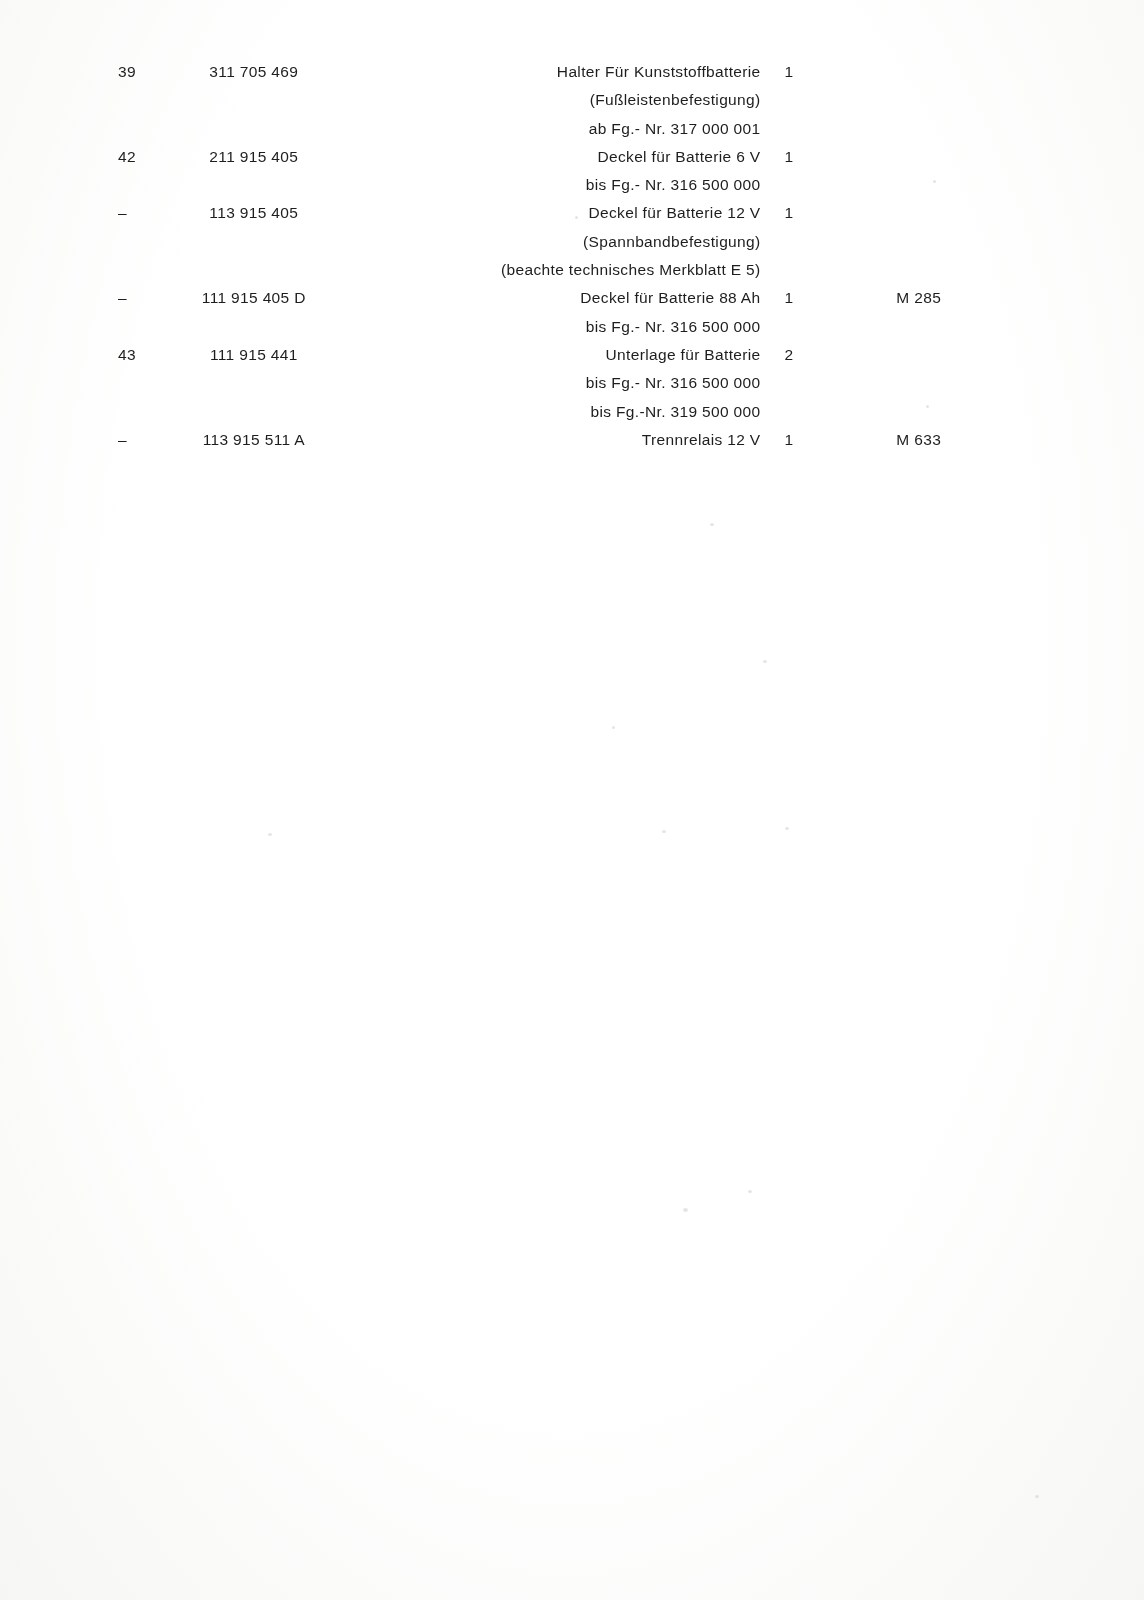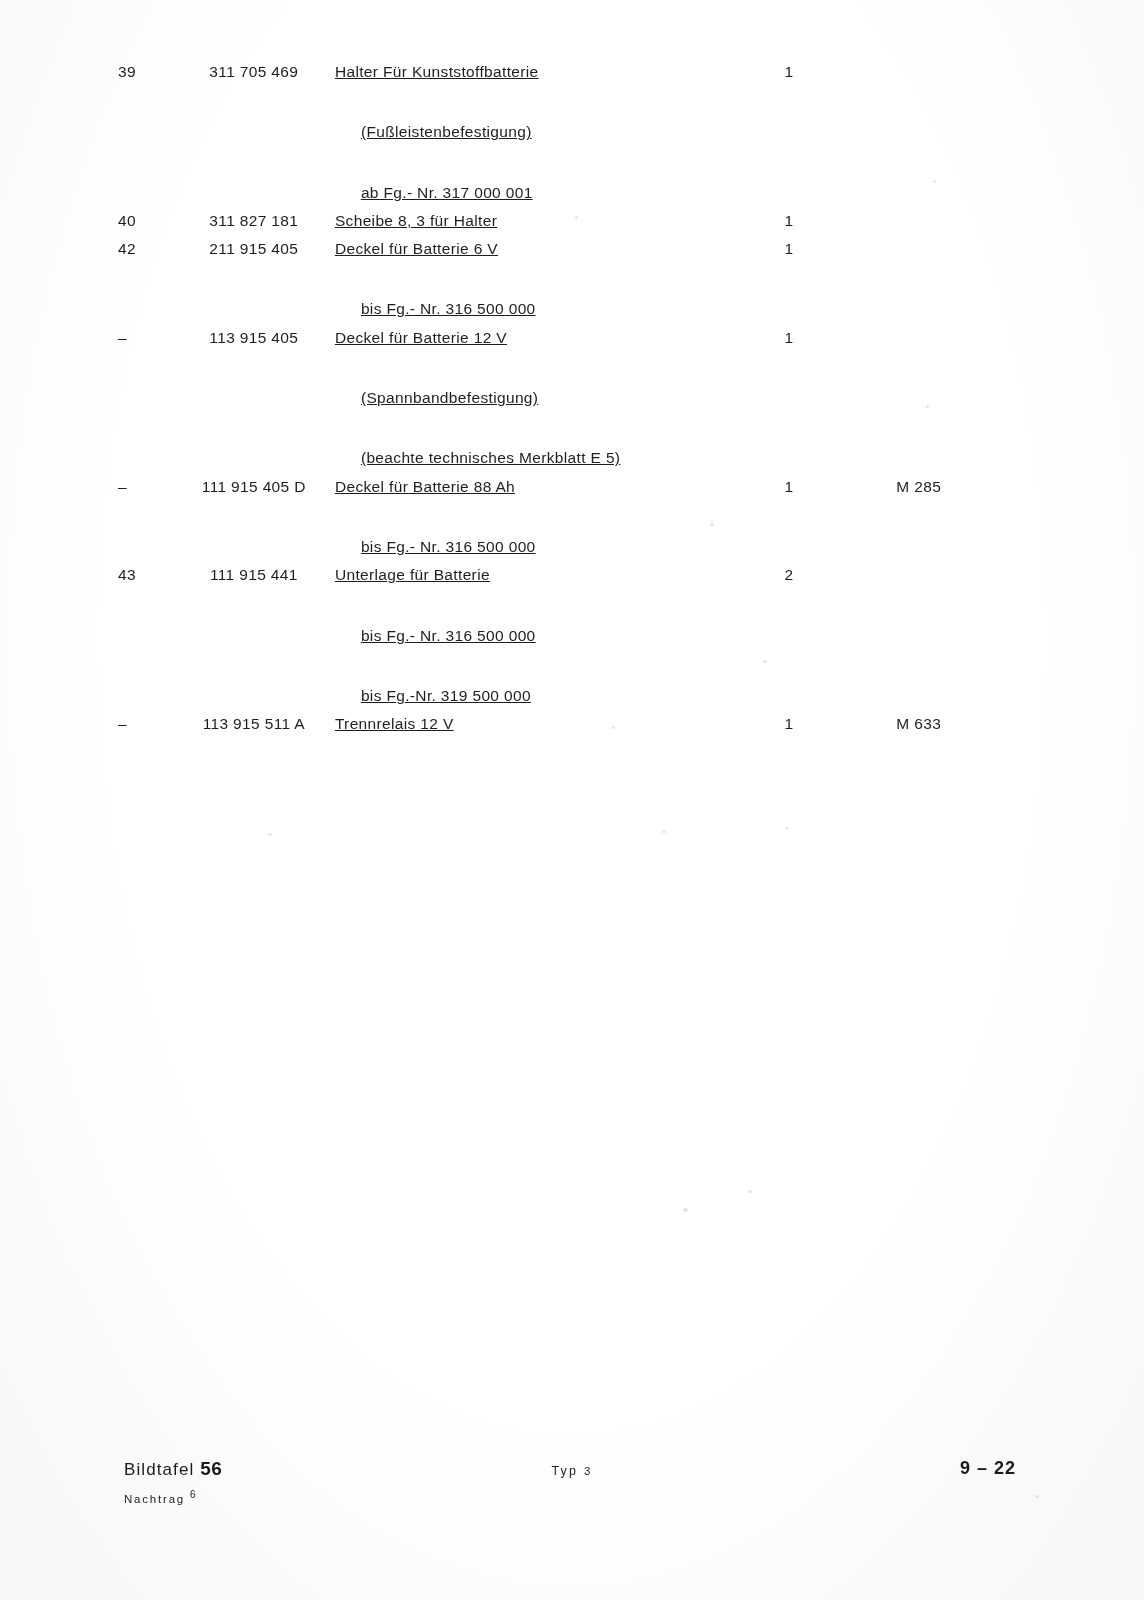--- a/index.html
+++ b/index.html
@@ -41,29 +41,28 @@
     vertical-align: top;
     padding: 0;
     font-size: 15.5px;
     line-height: 28.3px;
     letter-spacing: 0.35px;
     white-space: nowrap;
     color: #1e1e1e;
   }
   .col-pos   { width: 54px;  text-align: left; }
   .col-num   { width: 160px; text-align: center; }
-  .col-desc  { width: 420px; text-align: left; text-decoration: underline; }
+  .col-desc  { width: 420px; text-align: right; }
   .col-qty   { width: 110px; text-align: left; padding-left: 24px !important; }
   .col-note  { width: 120px; text-align: left; }
 
   .sub-line {
     display: block;
     padding-left: 26px;
     letter-spacing: 0.35px;
-    margin-top: 32px;
   }
 
   .footer {
     position: absolute;
     left: 0;
     right: 0;
     bottom: 82px;
     height: 60px;
   }
   .footer-left {
@@ -132,29 +131,20 @@
         <td class="col-num">311 705 469</td>
         <td class="col-desc">
           <span>Halter Für Kunststoffbatterie</span>
           <span class="sub-line">(Fußleistenbefestigung)</span>
           <span class="sub-line">ab Fg.- Nr. 317 000 001</span>
         </td>
         <td class="col-qty">1</td>
         <td class="col-note"></td>
       </tr>
 
-      <tr>
-        <td class="col-pos">40</td>
-        <td class="col-num">311 827 181</td>
-        <td class="col-desc">
-          <span>Scheibe 8, 3 für Halter</span>
-        </td>
-        <td class="col-qty">1</td>
-        <td class="col-note"></td>
-      </tr>
 
 
       <tr>
         <td class="col-pos">42</td>
         <td class="col-num">211 915 405</td>
         <td class="col-desc">
           <span>Deckel für Batterie 6 V</span>
           <span class="sub-line">bis Fg.- Nr.  316 500 000</span>
         </td>
         <td class="col-qty">1</td>
@@ -215,35 +205,14 @@
   <div class="speck" style="left:763px; top:660px; width:4px; height:3px;"></div>
   <div class="speck" style="left:612px; top:726px; width:3px; height:3px;"></div>
   <div class="speck" style="left:268px; top:833px; width:4px; height:3px;"></div>
   <div class="speck" style="left:662px; top:830px; width:4px; height:3px;"></div>
   <div class="speck" style="left:785px; top:827px; width:4px; height:3px;"></div>
   <div class="speck" style="left:748px; top:1190px; width:4px; height:3px;"></div>
   <div class="speck" style="left:683px; top:1208px; width:5px; height:4px;"></div>
   <div class="speck" style="left:1035px; top:1495px; width:4px; height:3px;"></div>
   <div class="speck" style="left:926px; top:405px; width:3px; height:3px;"></div>
 
-  <div class="footer">
-    <div class="footer-left">
-      <div class="f-bildtafel">
-        <span>Bildtafel</span>
-        <b>56</b>
-      </div>
-      <div class="f-nachtrag">
-        <span>Nachtrag</span>
-        <sup>6</sup>
-      </div>
-    </div>
-
-    <div class="footer-center">
-      <span>Typ</span>
-      <span class="typ-num">3</span>
-    </div>
-
-    <div class="footer-right">
-      <b>9 – 22</b>
-    </div>
-  </div>
 
 </div>
 
 </body></html>

